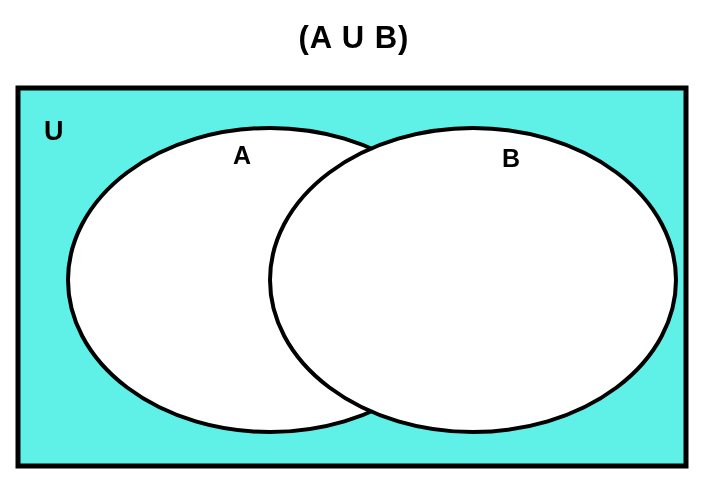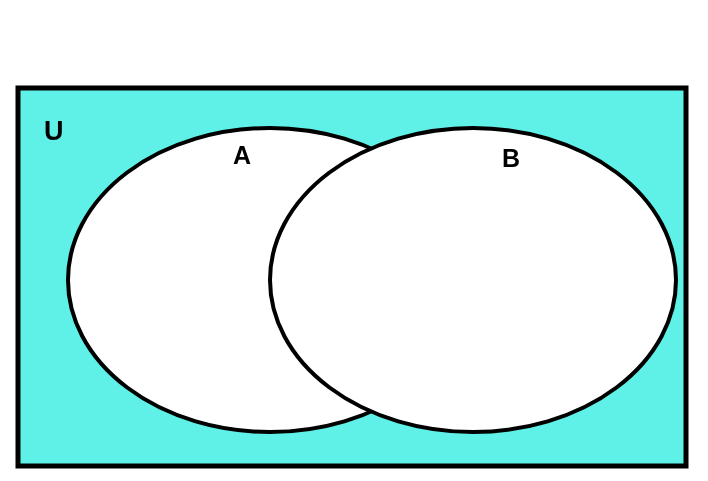--- a/index.html
+++ b/index.html
@@ -47,20 +47,21 @@
   }
   .label-universe { font-size: 27px; }
   .label-a { font-size: 25px; }
   .label-b { font-size: 25px; }
 </style>
 </head>
 <body>
 
 <div id="venn-stage">
 
+  <div class="diagram-title">(A U B)</div>
 
   <svg class="venn-canvas" width="708" height="481" viewBox="0 0 708 481">
 
     <rect id="universe-rect" x="18" y="88" width="668" height="378" fill="#5FF0E8" stroke="#000000" stroke-width="5"></rect>
 
     <ellipse id="set-a-ellipse" cx="270" cy="280" rx="202" ry="152" fill="#ffffff" stroke="#000000" stroke-width="4"></ellipse>
 
     <ellipse id="set-b-ellipse" cx="473" cy="280" rx="203" ry="152" fill="#ffffff" stroke="#000000" stroke-width="4"></ellipse>
 
     <text id="universe-label" class="set-label label-universe" x="44" y="140">U</text>

